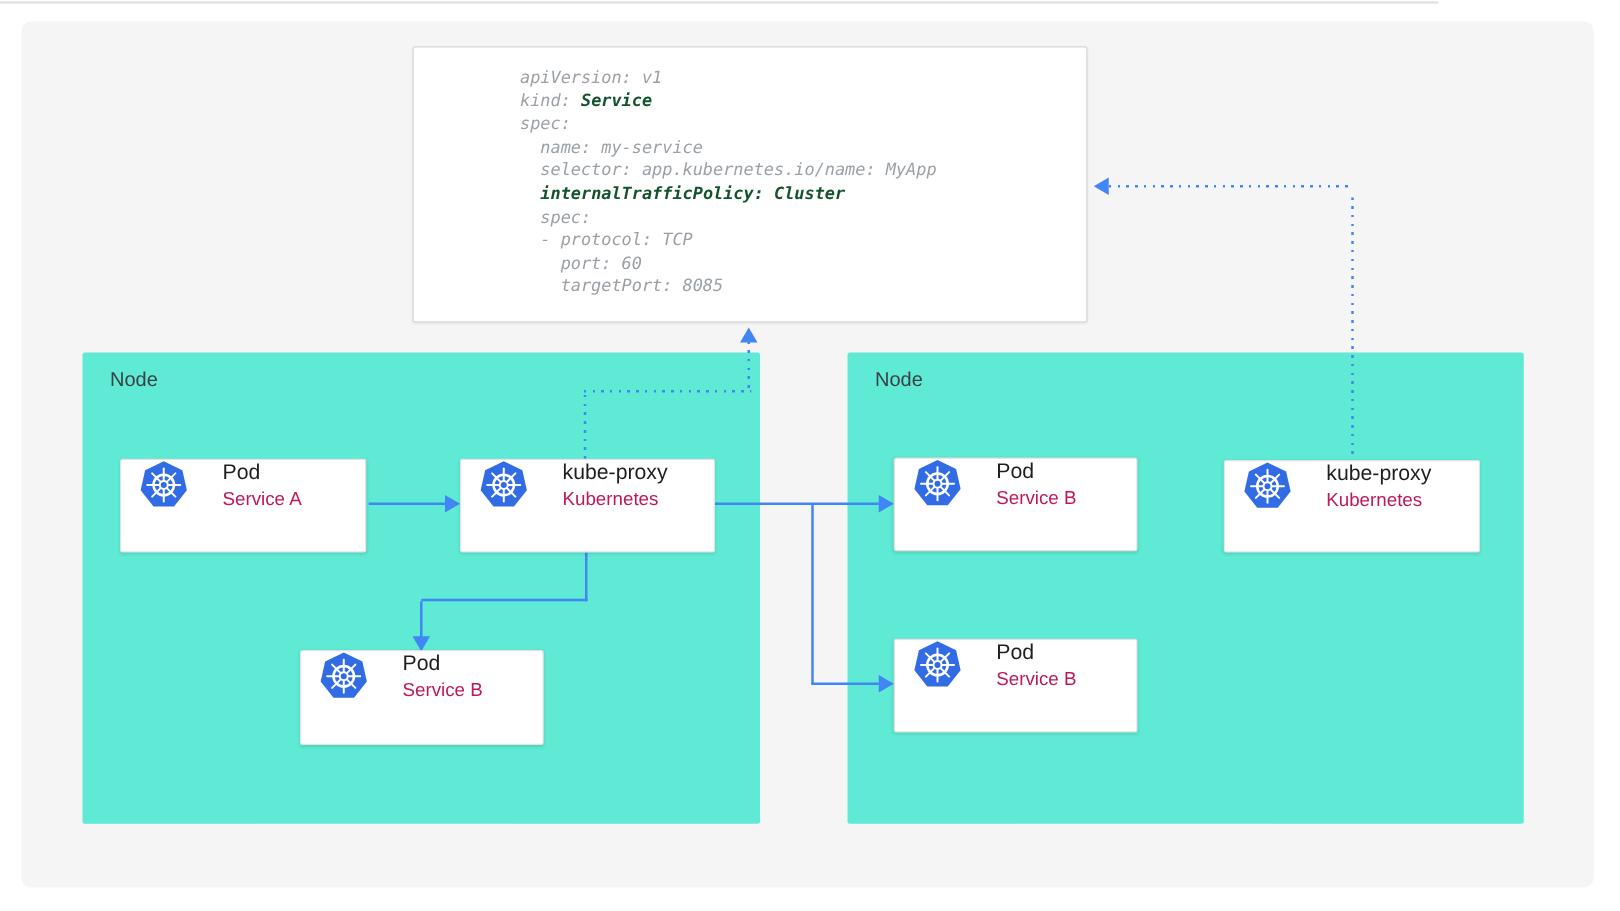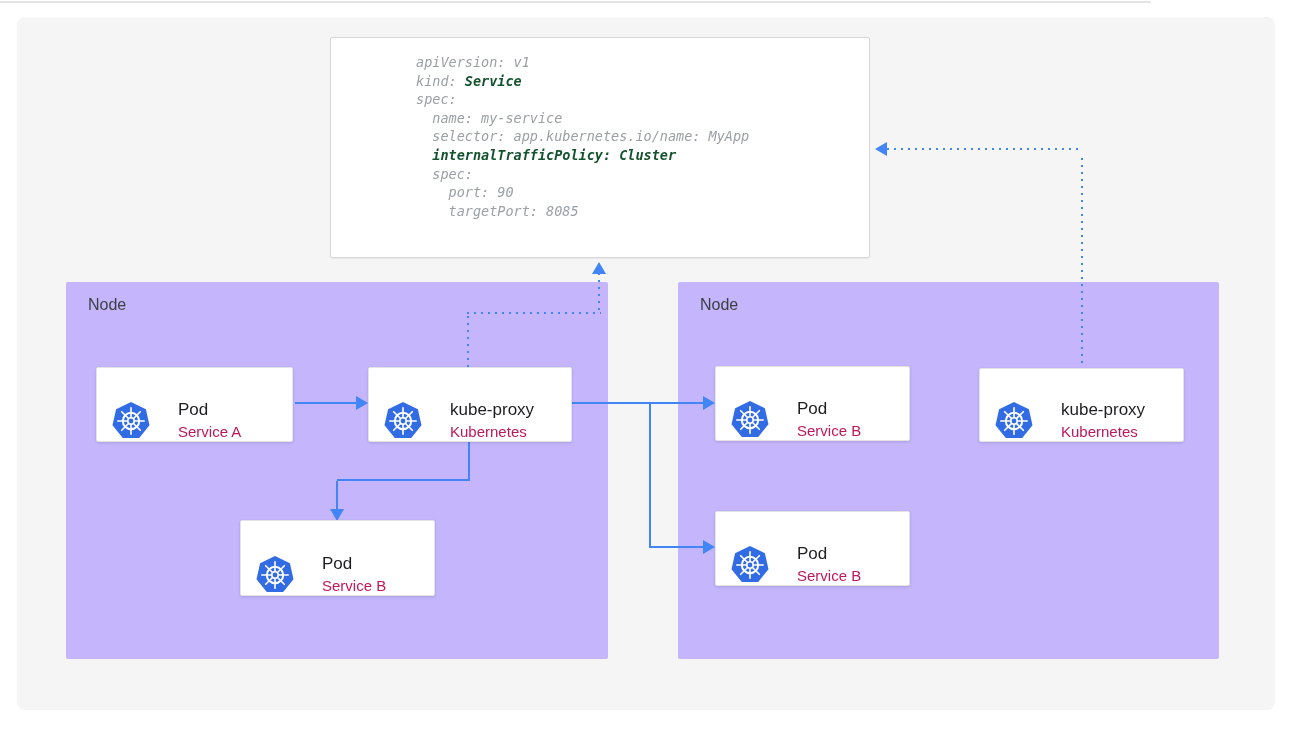--- a/index.html
+++ b/index.html
@@ -1,32 +1,32 @@
 <!DOCTYPE html>
 <html><head>
 <meta charset="utf-8">
 <style>
   html,body{margin:0;padding:0;background:#ffffff;}
   .canvas{position:relative;width:1296px;height:729px;background:#ffffff;overflow:hidden;
           font-family:"Liberation Sans",sans-serif;}
   .top-divider{position:absolute;left:0;top:1px;width:1151px;height:2px;background:#e3e3e3;border-radius:0 2px 2px 0;}
   .panel{position:absolute;left:17px;top:17px;width:1258px;height:693px;background:#f5f5f5;border-radius:8px;}
-  .node{position:absolute;background:#c4b5fd;border-radius:2px;}
+  .node{position:absolute;background:#5eead4;border-radius:2px;}
   .node-left{left:66px;top:282px;width:542px;height:377px;}
   .node-right{left:678px;top:282px;width:541px;height:377px;}
   .node-label{position:absolute;left:22px;top:14px;font-size:16px;color:#3c4043;}
   .yaml-card{position:absolute;left:330px;top:37px;width:540px;height:221px;background:#ffffff;
              border:1px solid #d6d8da;border-radius:2px;box-shadow:0 1px 2px rgba(0,0,0,0.06);
              box-sizing:border-box;padding:15px 0 0 85px;z-index:3;}
   .code-line{font-family:"DejaVu Sans Mono","Liberation Mono",monospace;font-style:italic;
              font-size:13.5px;line-height:18.6px;color:#9aa0a6;}
   .code-line span{white-space:pre;}
   .code-line .cb{font-weight:bold;color:#14532d;}
   .card{position:absolute;height:75px;background:#ffffff;border:1px solid #e3e3e3;border-radius:2px;
-        box-shadow:0 1px 3px rgba(0,0,0,0.13);box-sizing:border-box;display:flex;align-items:flex-end;
+        box-shadow:0 1px 3px rgba(0,0,0,0.13);box-sizing:border-box;display:flex;align-items:flex-start;
         padding-left:14px;gap:27px;z-index:2;}
   .card-text{display:flex;flex-direction:column;}
   .card-title{font-size:17px;color:#1d1e20;line-height:1.2;}
   .card-subtitle{font-size:15px;color:#be185d;margin-top:3px;line-height:1.2;}
   .k8s{display:flex;width:40px;height:40px;flex:0 0 40px;}
   .ln{position:absolute;background:#4285f4;z-index:1;}
   .dot-h{position:absolute;height:2px;z-index:1;
          background:repeating-linear-gradient(to right,#4285f4 0 2px,transparent 2px 7px);}
   .dot-v{position:absolute;width:2px;z-index:1;
          background:repeating-linear-gradient(to bottom,#4285f4 0 2px,transparent 2px 7px);}
@@ -52,21 +52,22 @@
   </div>
 
   <div class="yaml-card">
     <div class="code-line"><span>apiVersion: v1</span><span class="cb"></span></div>
     <div class="code-line"><span>kind: </span><span class="cb">Service</span></div>
     <div class="code-line"><span>spec:</span><span class="cb"></span></div>
     <div class="code-line"><span>  name: my-service</span><span class="cb"></span></div>
     <div class="code-line"><span>  selector: app.kubernetes.io/name: MyApp</span><span class="cb"></span></div>
     <div class="code-line"><span>  </span><span class="cb">internalTrafficPolicy: Cluster</span></div>
     <div class="code-line"><span>  spec:</span><span class="cb"></span></div>
-    <div class="code-line"><span>    port: 90</span><span class="cb"></span></div>
+    <div class="code-line"><span>  - protocol: TCP</span><span class="cb"></span></div>
+    <div class="code-line"><span>    port: 60</span><span class="cb"></span></div>
     <div class="code-line"><span>    targetPort: 8085</span><span class="cb"></span></div>
   </div>
 
   <div class="ln" style="left:295px;top:402px;width:61px;height:2px;"></div>
   <div class="head head-right" style="left:356px;top:396px;"></div>
 
   <div class="ln" style="left:572px;top:402px;width:131px;height:2px;"></div>
   <div class="head head-right" style="left:703px;top:396px;"></div>
   <div class="ln" style="left:649px;top:404px;width:2px;height:143px;"></div>
   <div class="ln" style="left:649px;top:546px;width:54px;height:2px;"></div>

